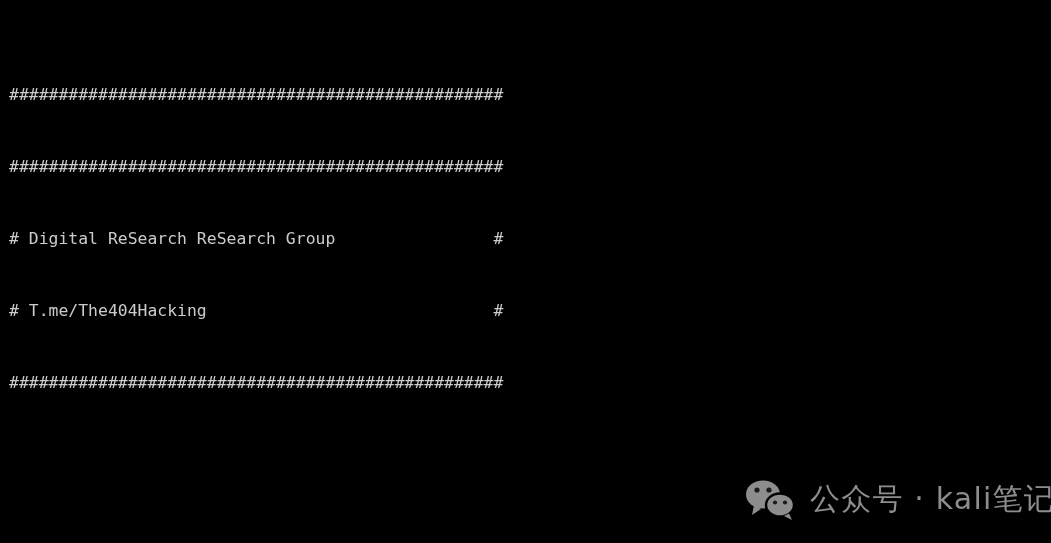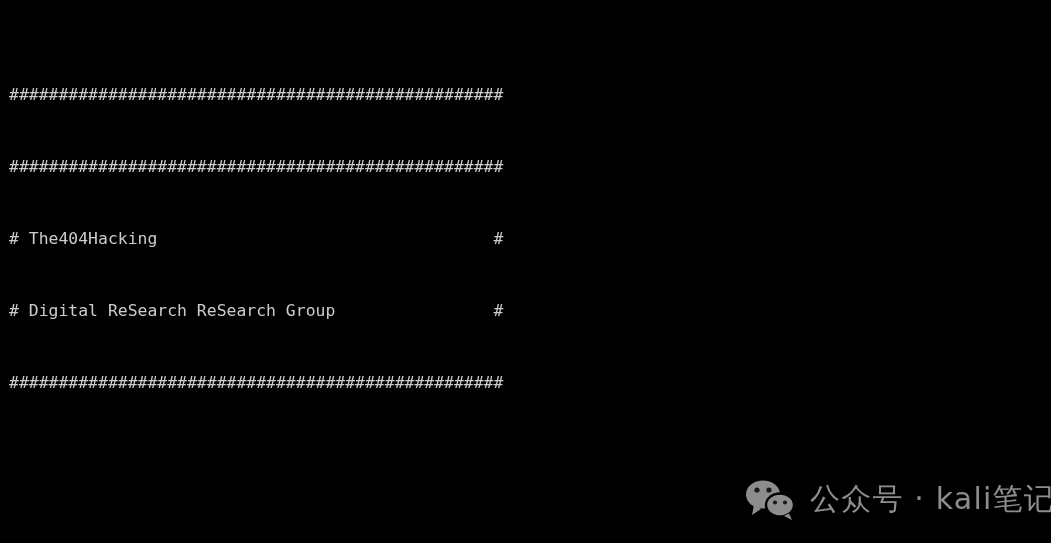--- a/index.html
+++ b/index.html
@@ -72,22 +72,22 @@
 </style>
 </head>
 <body>
 
 <div id="terminal">
 
   <div id="console">
 
     <div class="line">##################################################</div>
     <div class="line">##################################################</div>
-    <div class="line"># The404Hacking                                  #</div>
     <div class="line"># Digital ReSearch ReSearch Group                #</div>
+    <div class="line"># T.me/The404Hacking                             #</div>
     <div class="line">##################################################</div>
 
     
 
     
 
     
 
     
 

